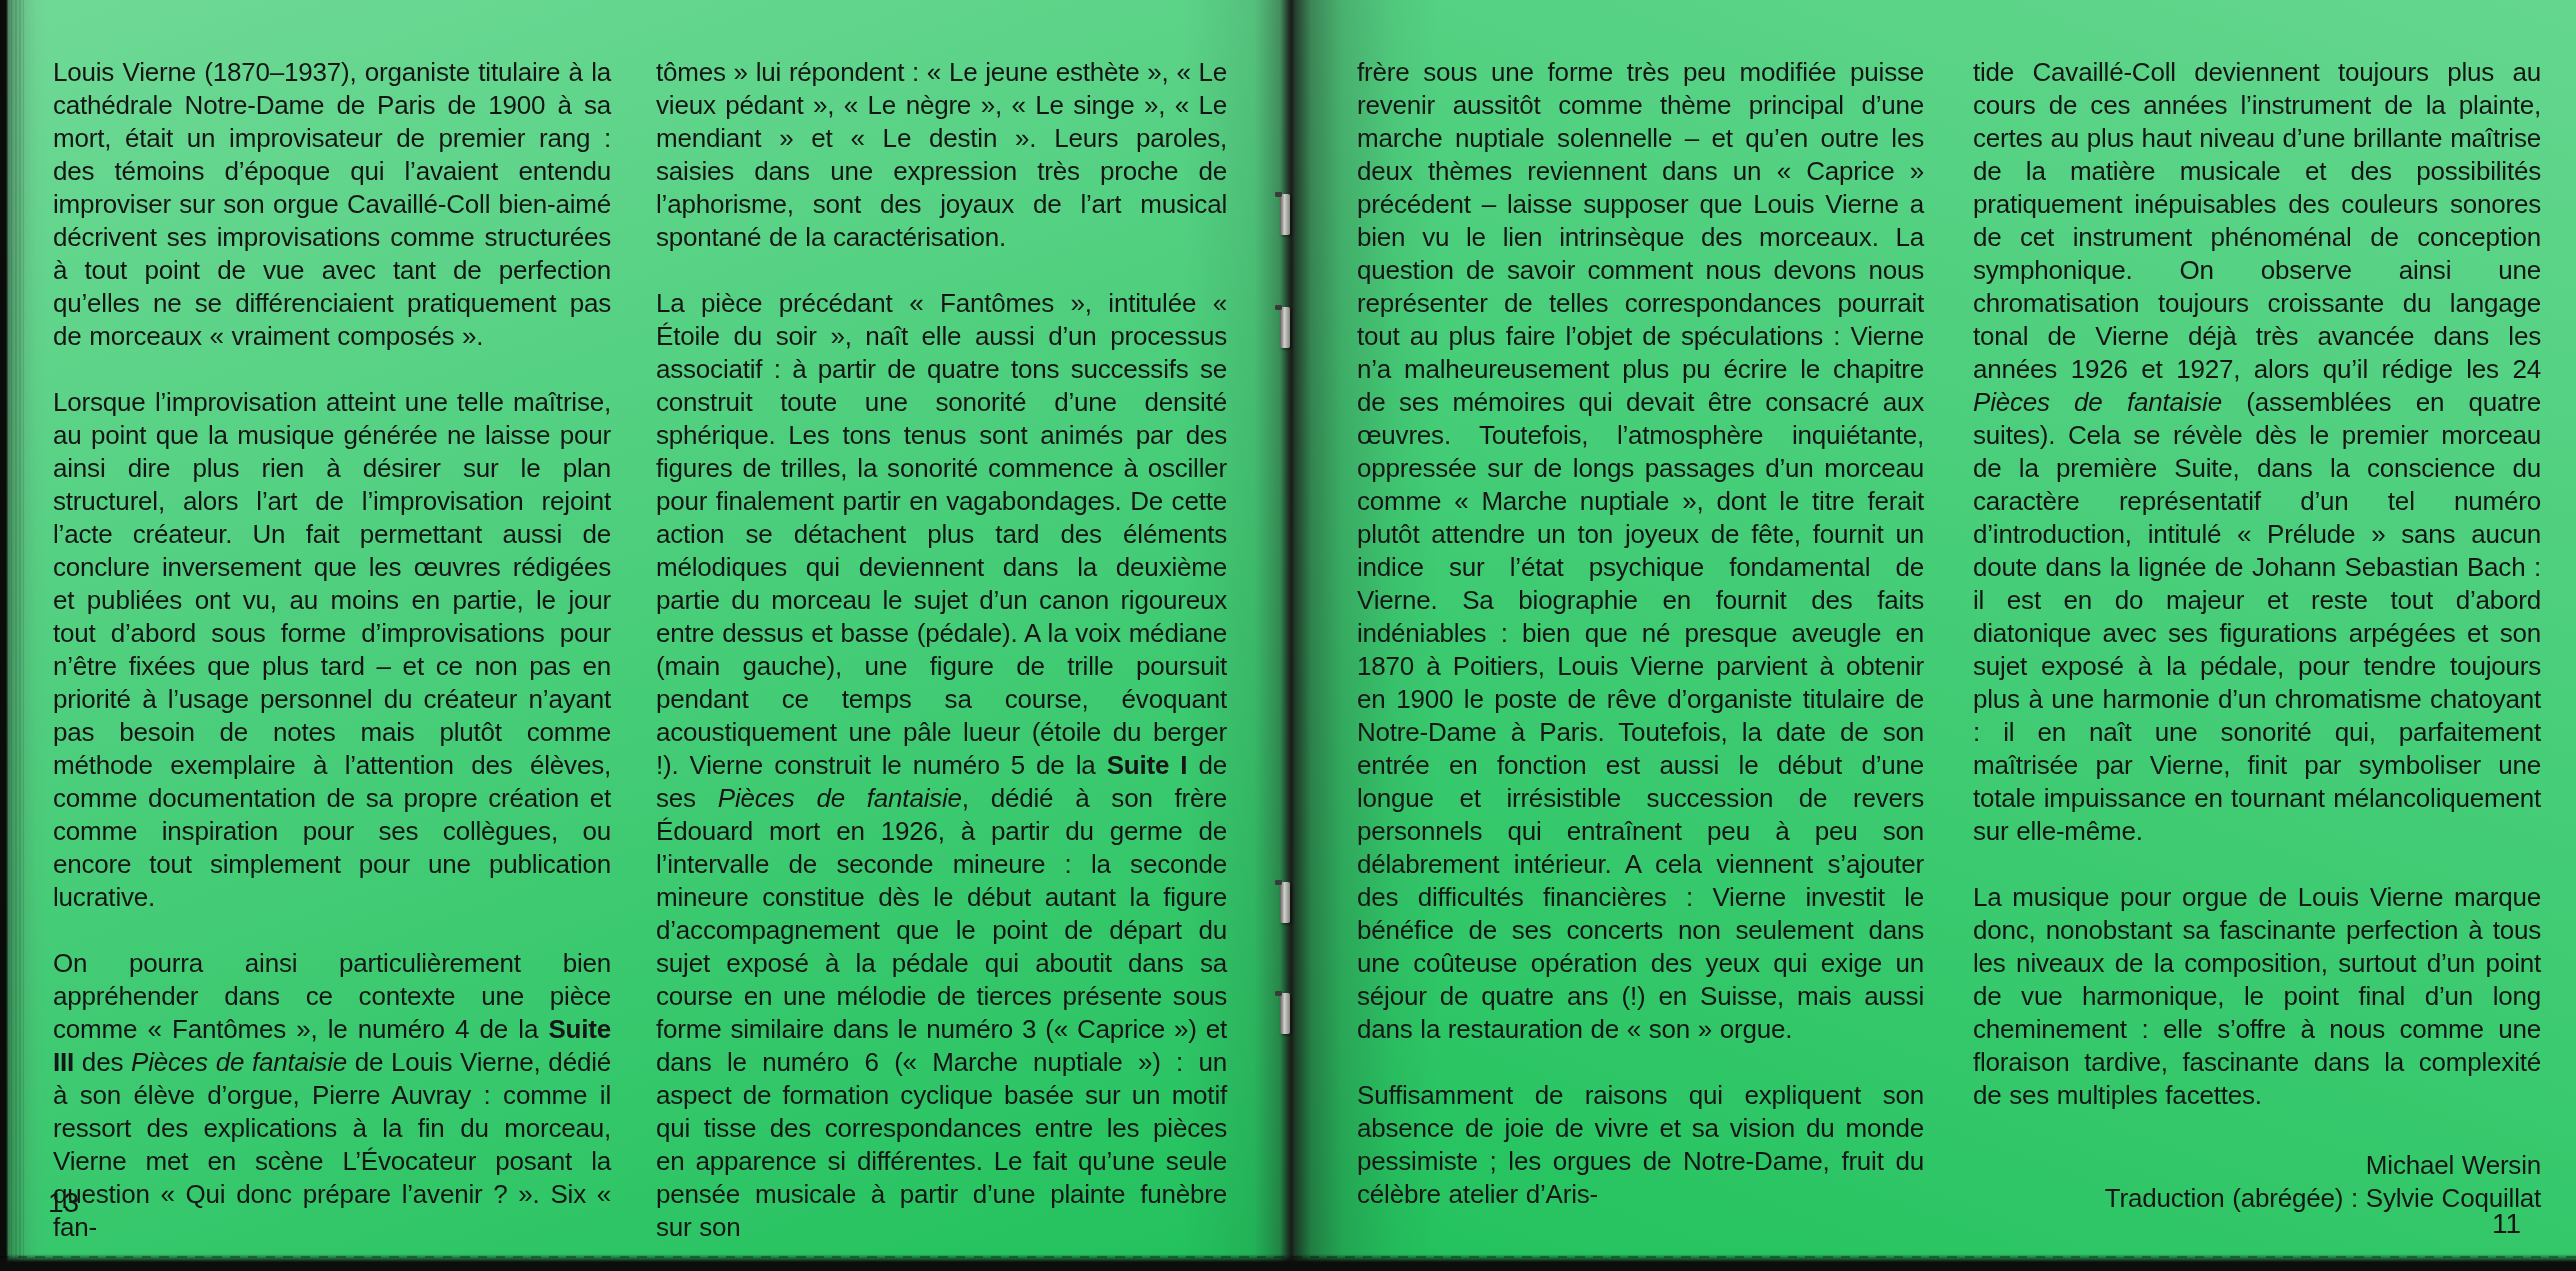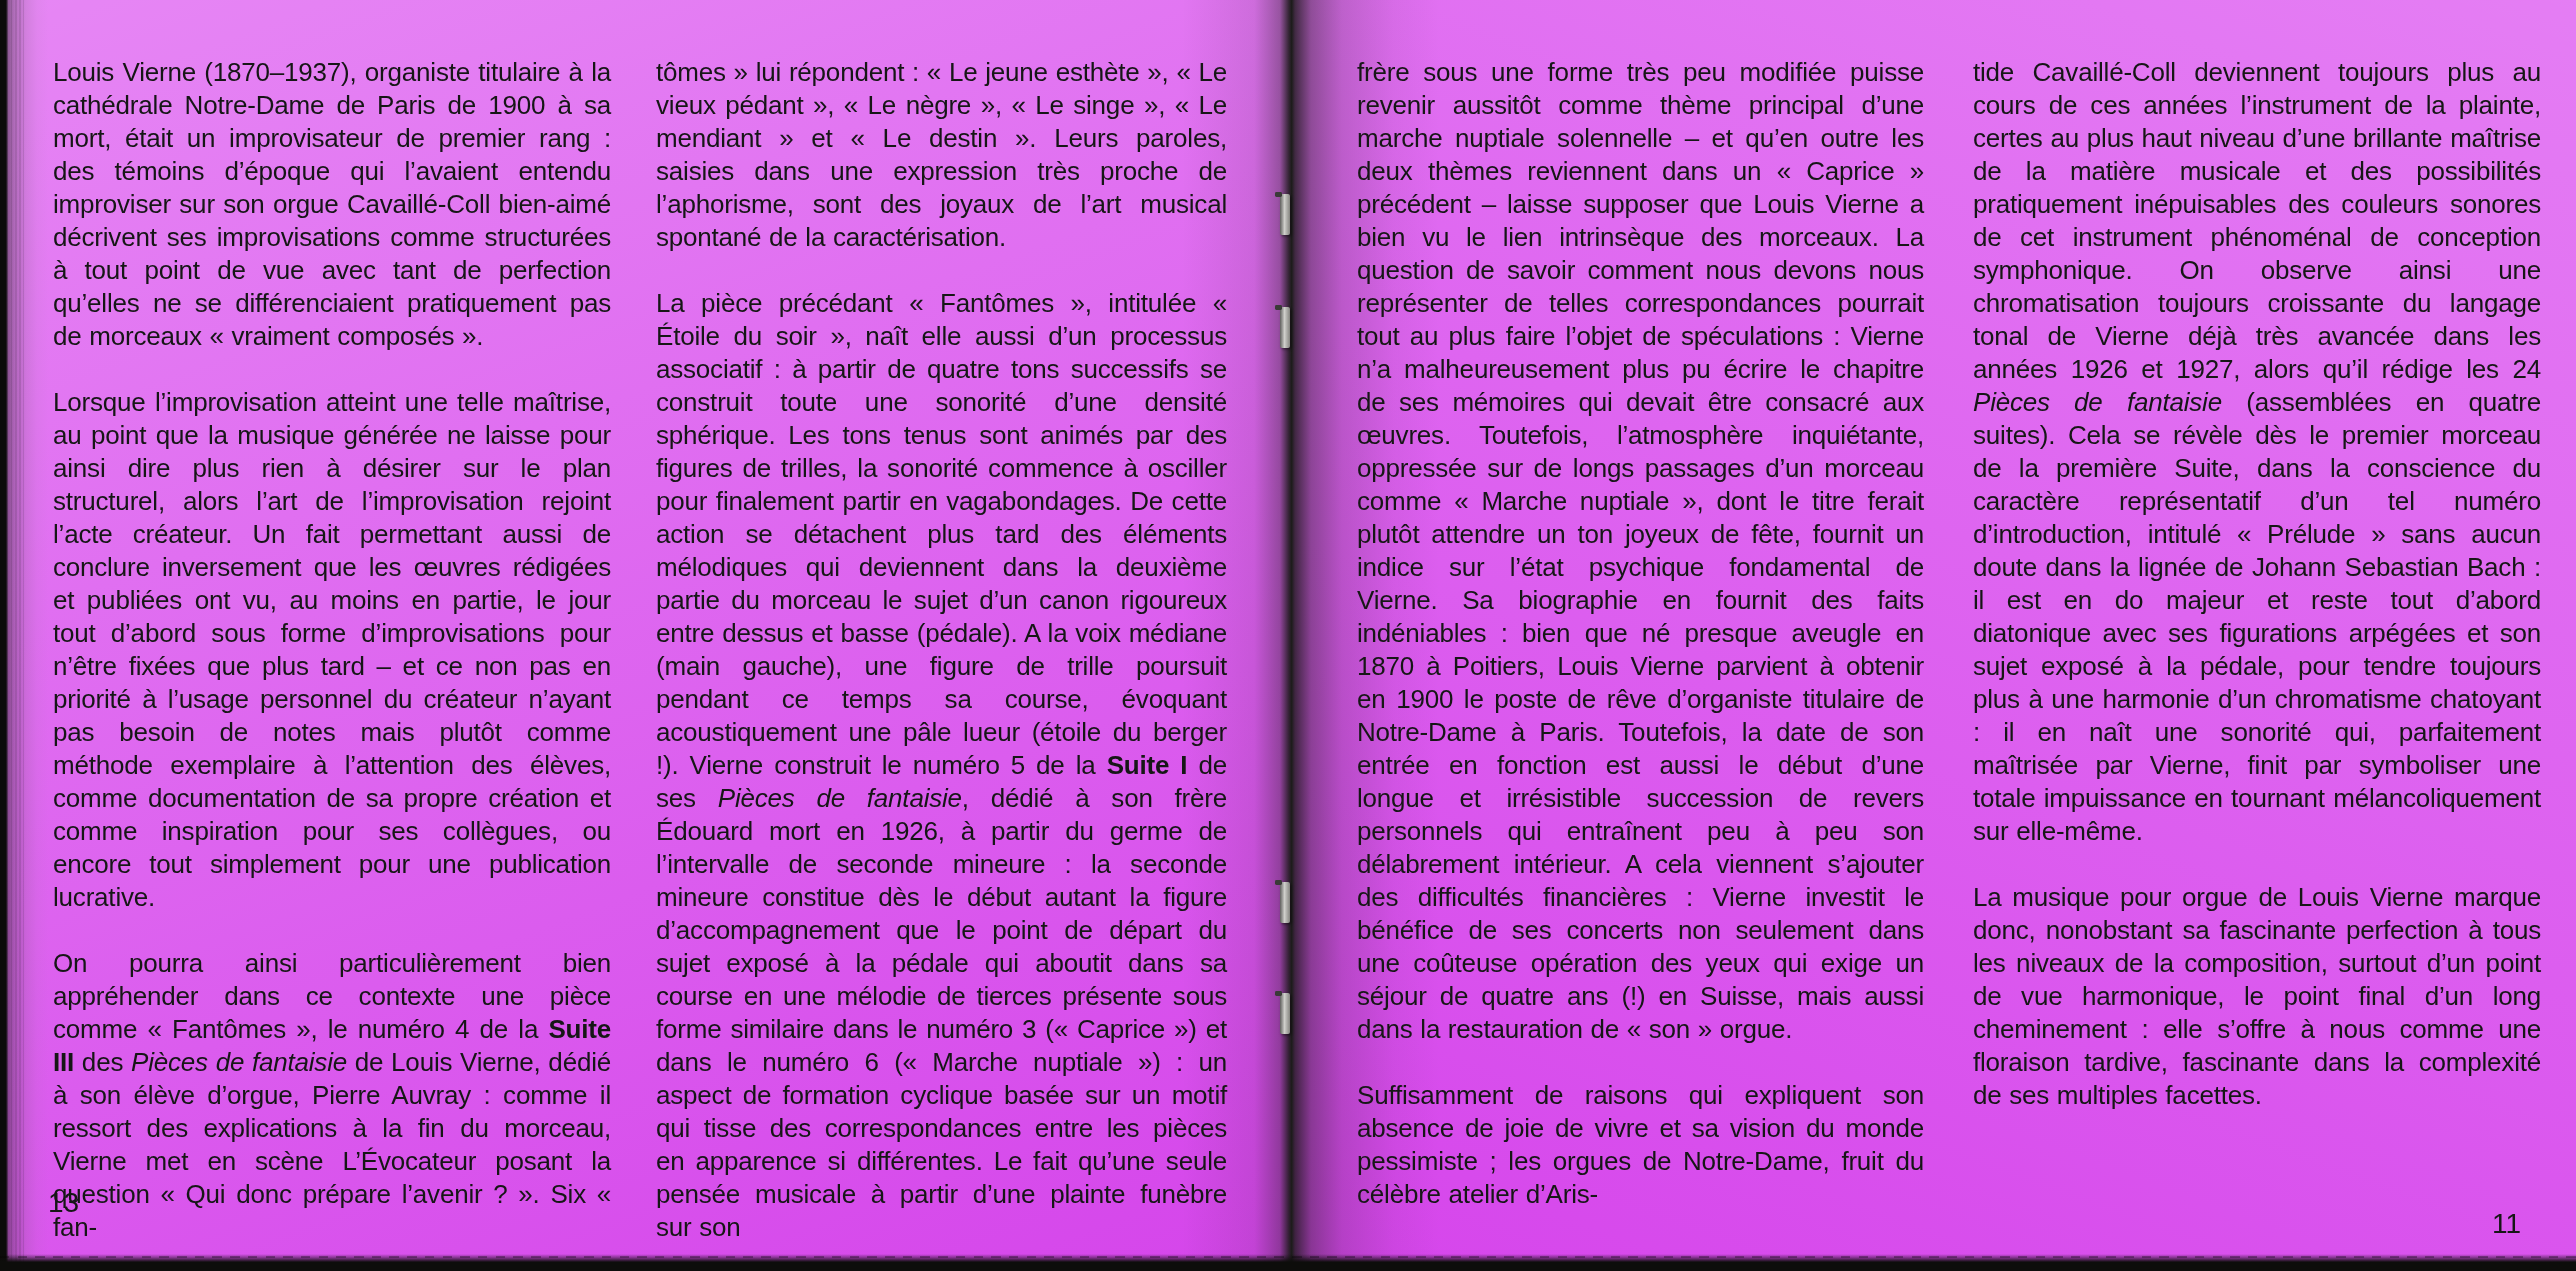--- a/index.html
+++ b/index.html
@@ -1,20 +1,20 @@
 <!DOCTYPE html>
 <html style="font-size:11px"><head>
 <meta charset="utf-8">
 <style>
   html, body { margin: 0; padding: 0; background: #e9e9e6; }
   .spread {
     position: relative;
     width: 2576px;
     height: 1272px;
-    background: #d946ef;
+    background: #22c55e;
     overflow: hidden;
     font-family: "Liberation Sans", "DejaVu Sans", sans-serif;
     color: #161616;
   }
   
   .col {
     position: absolute;
     top: 56px;
     width: 567px;
     font-size: 26px;
@@ -148,20 +148,24 @@
   </div>
 
   <div class="col col-3">
     <p>frère sous une forme très peu modifiée puisse revenir aussitôt comme thème principal d’une marche nuptiale solennelle – et qu’en outre les deux thèmes reviennent dans un « Caprice » précédent – laisse supposer que Louis Vierne a bien vu le lien intrinsèque des morceaux. La question de savoir comment nous devons nous représenter de telles correspondances pourrait tout au plus faire l’objet de spéculations : Vierne n’a malheureusement plus pu écrire le chapitre de ses mémoires qui devait être consacré aux œuvres. Toutefois, l’atmosphère inquiétante, oppressée sur de longs passages d’un morceau comme « Marche nuptiale », dont le titre ferait plutôt attendre un ton joyeux de fête, fournit un indice sur l’état psychique fondamental de Vierne. Sa biographie en fournit des faits indéniables : bien que né presque aveugle en 1870 à Poitiers, Louis Vierne parvient à obtenir en 1900 le poste de rêve d’organiste titulaire de Notre-Dame à Paris. Toutefois, la date de son entrée en fonction est aussi le début d’une longue et irrésistible succession de revers personnels qui entraînent peu à peu son délabrement intérieur. A cela viennent s’ajouter des difficultés financières : Vierne investit le bénéfice de ses concerts non seulement dans une coûteuse opération des yeux qui exige un séjour de quatre ans (!) en Suisse, mais aussi dans la restauration de « son » orgue.</p>
     <p>Suffisamment de raisons qui expliquent son absence de joie de vivre et sa vision du monde pessimiste ; les orgues de Notre-Dame, fruit du célèbre atelier d’Aris-</p>
   </div>
 
   <div class="col col-4">
     <p>tide Cavaillé-Coll deviennent toujours plus au cours de ces années l’instrument de la plainte, certes au plus haut niveau d’une brillante maîtrise de la matière musicale et des possibilités pratiquement inépuisables des couleurs sonores de cet instrument phénoménal de conception symphonique. On observe ainsi une chromatisation toujours croissante du langage tonal de Vierne déjà très avancée dans les années 1926 et 1927, alors qu’il rédige les 24 <em>Pièces de fantaisie</em> (assemblées en quatre suites). Cela se révèle dès le premier morceau de la première Suite, dans la conscience du caractère représentatif d’un tel numéro d’introduction, intitulé « Prélude » sans aucun doute dans la lignée de Johann Sebastian Bach : il est en do majeur et reste tout d’abord diatonique avec ses figurations arpégées et son sujet exposé à la pédale, pour tendre toujours plus à une harmonie d’un chromatisme chatoyant : il en naît une sonorité qui, parfaitement maîtrisée par Vierne, finit par symboliser une totale impuissance en tournant mélancoliquement sur elle-même.</p>
     <p>La musique pour orgue de Louis Vierne marque donc, nonobstant sa fascinante perfection à tous les niveaux de la composition, surtout d’un point de vue harmonique, le point final d’un long cheminement : elle s’offre à nous comme une floraison tardive, fascinante dans la complexité de ses multiples facettes.</p>
+    <div class="signature">
+      <div>Michael Wersin</div>
+      <div>Traduction (abrégée) : Sylvie Coquillat</div>
+    </div>
   </div>
 
   <div class="page-number page-number-left">13</div>
   <div class="page-number page-number-right">11</div>
 
   <div class="gutter-shadow"></div>
   <div class="staple staple-1a"></div>
   <div class="staple staple-1b"></div>
   <div class="staple staple-2a"></div>
   <div class="staple staple-2b"></div>

